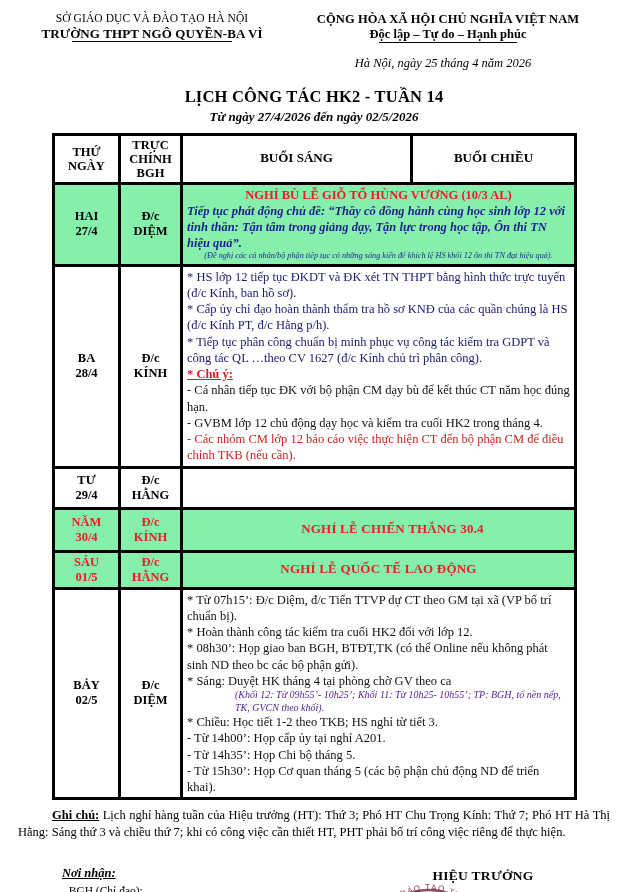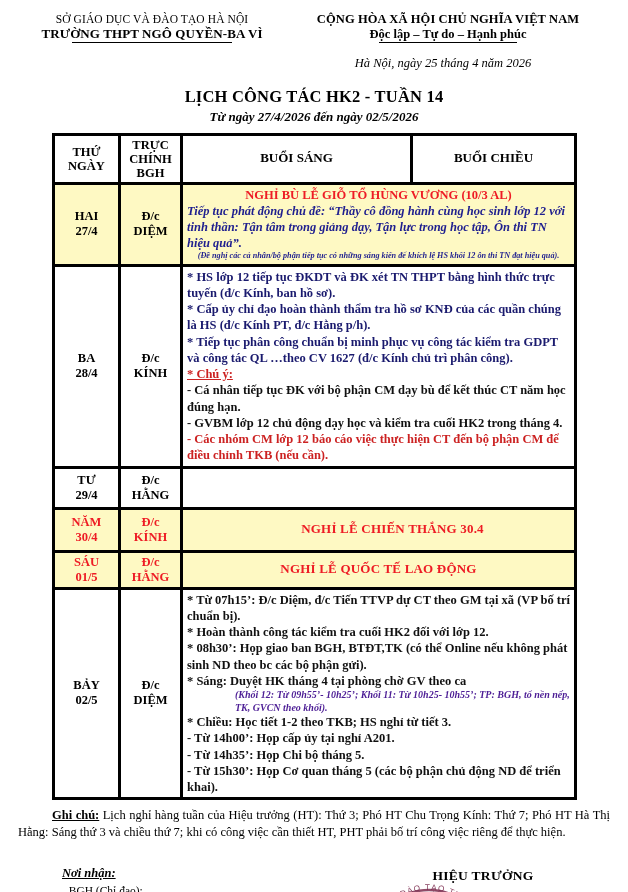--- a/index.html
+++ b/index.html
@@ -20,21 +20,21 @@
     position: relative;
     width: 628px;
     height: 892px;
     padding: 0;
   }
 
   
   .doc-header {
     display: flex;
     flex-direction: row;
-    align-items: flex-end;
+    align-items: center;
     padding: 12px 18px 0 18px;
   }
   .hdr-left {
     width: 268px;
     text-align: center;
     line-height: 1.18;
   }
   .hdr-right {
     flex: 1;
     text-align: center;
@@ -134,27 +134,27 @@
     line-height: 1.2;
   }
   td.body-cell {
     text-align: left;
     font-size: 12.5px;
     line-height: 1.28;
     vertical-align: top;
     padding: 2px 5px 3px 5px;
   }
 
-  tr.shaded td { background: #fef9c3; }
+  tr.shaded td { background: #86efac; }
   .red  { color: #ee1c25; }
   .bold { font-weight: bold; }
   .ital { font-style: italic; }
   .u    { text-decoration: underline; }
 
-  .line { margin: 0; font-weight: bold; }
+  .line { margin: 0; }
   .ln-red-head {
     color: #ee1c25;
     font-weight: bold;
     text-align: center;
     font-size: 12.5px;
   }
   .ln-blue-bold-ital {
     color: #1f1f8f;
     font-weight: bold;
     font-style: italic;

